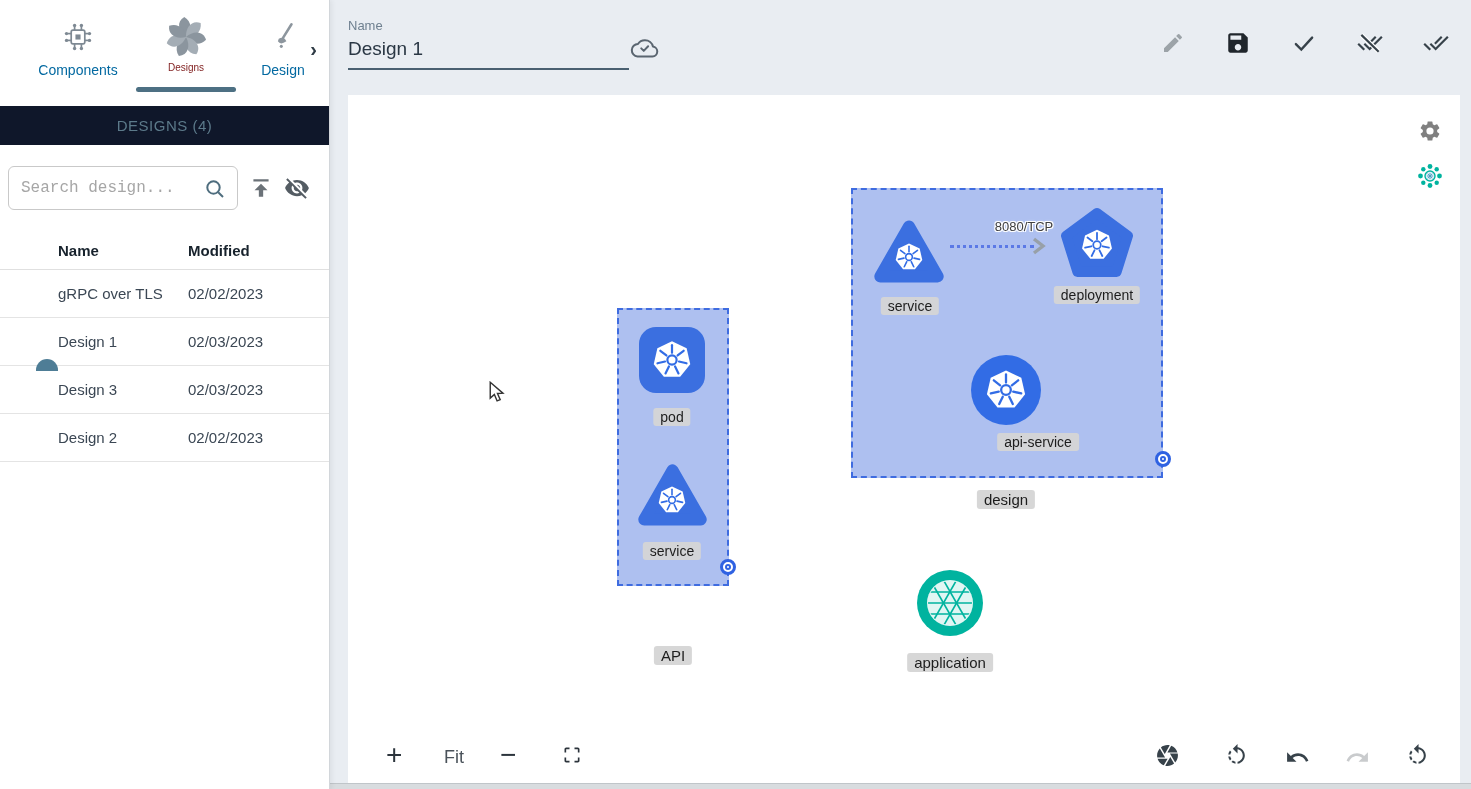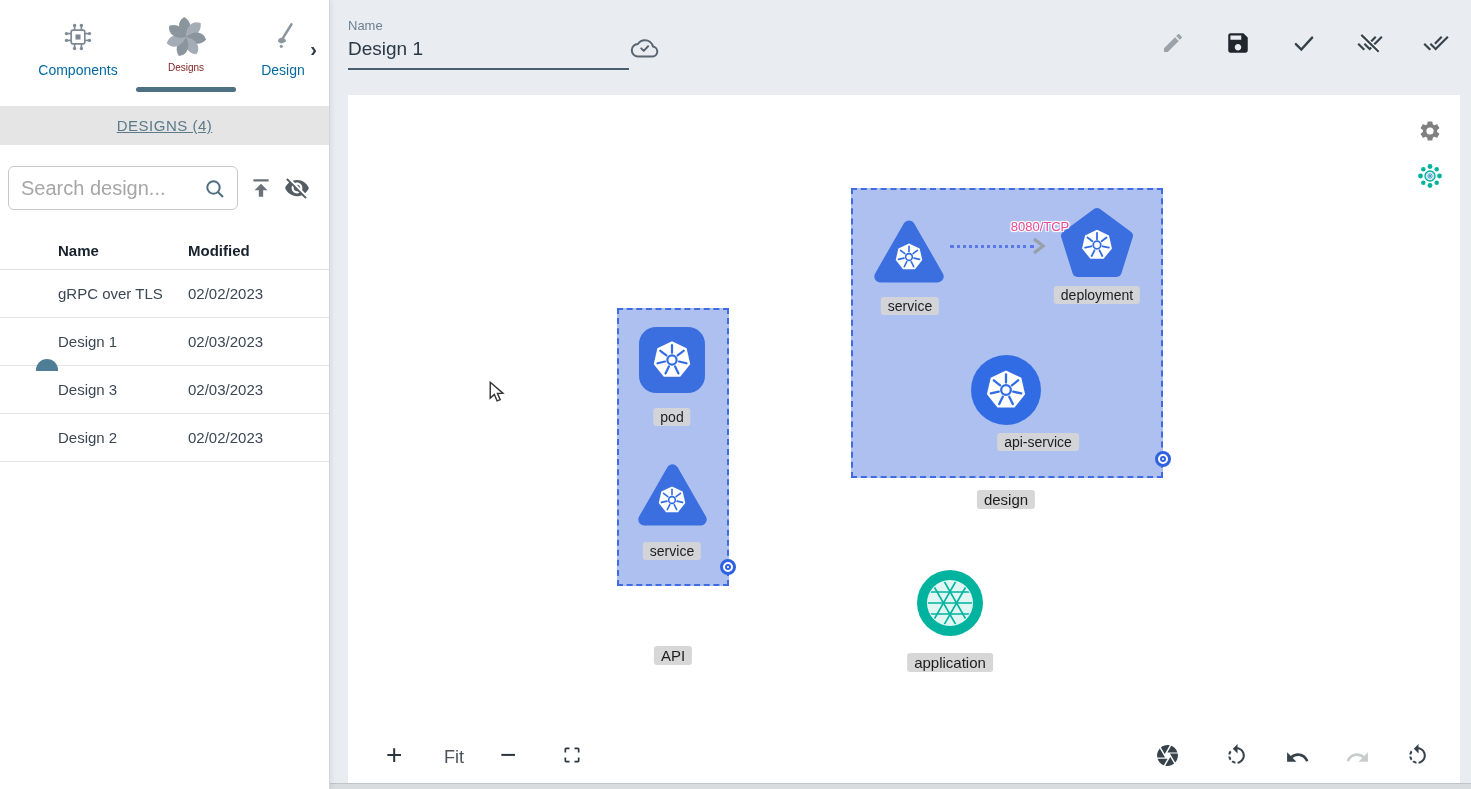--- a/index.html
+++ b/index.html
@@ -12,27 +12,27 @@
   .tabs { position:relative; height:95px; display:flex; align-items:flex-start; padding-left:24px; }
   .tab { position:relative; width:108px; height:95px; display:flex; flex-direction:column; align-items:center; cursor:pointer; }
   .tab .ticon { margin-top:14px; height:46px; display:flex; align-items:center; justify-content:center; }
   .tab .tlabel { font-size:14px; color:#0369a1; margin-top:2px; white-space:nowrap; }
   .tab.active .tlabel { font-size:10px; color:#7f1d1d; }
   .tab.active::after { content:""; position:absolute; left:4px; right:4px; bottom:3px; height:5px;
                        background:#4d7083; border-radius:3px; }
   .tab.clip { width:86px; overflow:hidden; }
   .tabs .chev { position:absolute; right:12px; top:38px; font-size:20px; color:#2f3b45; font-weight:bold; cursor:pointer; }
 
-  .section-header { margin-top:11px; height:39px; background:#e5e5e5; color:#5c7a8a; font-size:15px;
-                    letter-spacing:.5px; display:flex; align-items:center; justify-content:center;text-decoration:underline; }
+  .section-header { margin-top:11px; height:39px; background:#0f172a; color:#5c7a8a; font-size:15px;
+                    letter-spacing:.5px; display:flex; align-items:center; justify-content:center; }
 
   .search-row { display:flex; align-items:center; margin:21px 8px 0 8px; gap:10px; }
   .search-box { position:relative; flex:0 0 230px; height:44px; border:1px solid #c9c9c9; border-radius:6px; background:#fff; }
   .search-box input { width:100%; height:100%; border:none; outline:none; background:transparent;
-                      padding:0 40px 0 12px; font-size:20px; color:#000000; font-family:Liberation Sans, sans-serif; }
+                      padding:0 40px 0 12px; font-size:16px; color:#000000; font-family:Liberation Mono, monospace; }
   .search-box input::placeholder { color:#a6a6a6; }
   .search-box .mag { position:absolute; right:10px; top:10px; }
   .icon-btn { cursor:pointer; display:flex; align-items:center; justify-content:center; }
 
   .dtable { margin-top:22px; }
   .trow { display:grid; grid-template-columns:130px 1fr; padding-left:58px; height:48px; align-items:center;
           border-bottom:1px solid #e4e4e4; font-size:15px; color:#3b4754; }
   .trow.head { height:38px; border-bottom:1px solid #e0e0e0; font-weight:bold; color:#17222c; }
   .trow .c2 { padding-left:0; }
   .peek { position:absolute; left:36px; top:359px; width:22px; height:12px; border-radius:11px 11px 0 0;
@@ -59,22 +59,22 @@
   .group { position:absolute; background:#aec0f0; border:2px dashed #3f6ce0; cursor:move; }
   .chip { position:absolute; transform:translateX(-50%); background:rgba(213,213,213,.95); color:#1d1d1d;
           font-size:14px; padding:1px 7px; border-radius:3px; white-space:nowrap; z-index:4; }
   .node { position:absolute; cursor:pointer; }
   .squircle { background:#3b6fe0; border-radius:17px; display:flex; align-items:center; justify-content:center; }
   .circle-node { background:#326CE5; border-radius:50%; display:flex; align-items:center; justify-content:center; }
   .handle { position:absolute; width:16px; height:16px; border:3px solid #2f62e2; border-radius:50%;
             background:#fff; z-index:6; }
   .handle::after { content:""; position:absolute; inset:2px; border:2px solid #2f62e2; border-radius:50%; }
   .edge { position:absolute; border-top:3px dotted #5b79e6; }
-  .edge-label { position:absolute; transform:translateX(-50%); font-size:13px; color:#ec4899; z-index:3;
-                text-shadow:-1px -1px 0 #fff,1px -1px 0 #fff,-1px 1px 0 #fff,1px 1px 0 #fff,0 0 3px #fff;margin-left:16px; }
+  .edge-label { position:absolute; transform:translateX(-50%); font-size:13px; color:#404040; z-index:3;
+                text-shadow:-1px -1px 0 #fff,1px -1px 0 #fff,-1px 1px 0 #fff,1px 1px 0 #fff,0 0 3px #fff; }
   .app-node { position:absolute; width:66px; height:66px; border-radius:50%; background:#00B39F;
               display:flex; align-items:center; justify-content:center; cursor:pointer; }
 
   
   .zbar { position:absolute; bottom:10px; left:0; height:30px; }
   .zitem { position:absolute; color:#2c343c; cursor:pointer; }
   .zplus { left:38px; top:-4px; font-size:28px; font-weight:400; }
   .zfit  { left:96px; top:4px; font-size:18px; color:#4a525a; }
   .zminus{ left:152px; top:-4px; font-size:28px; }
   .zfs   { left:214px; top:2px; }

